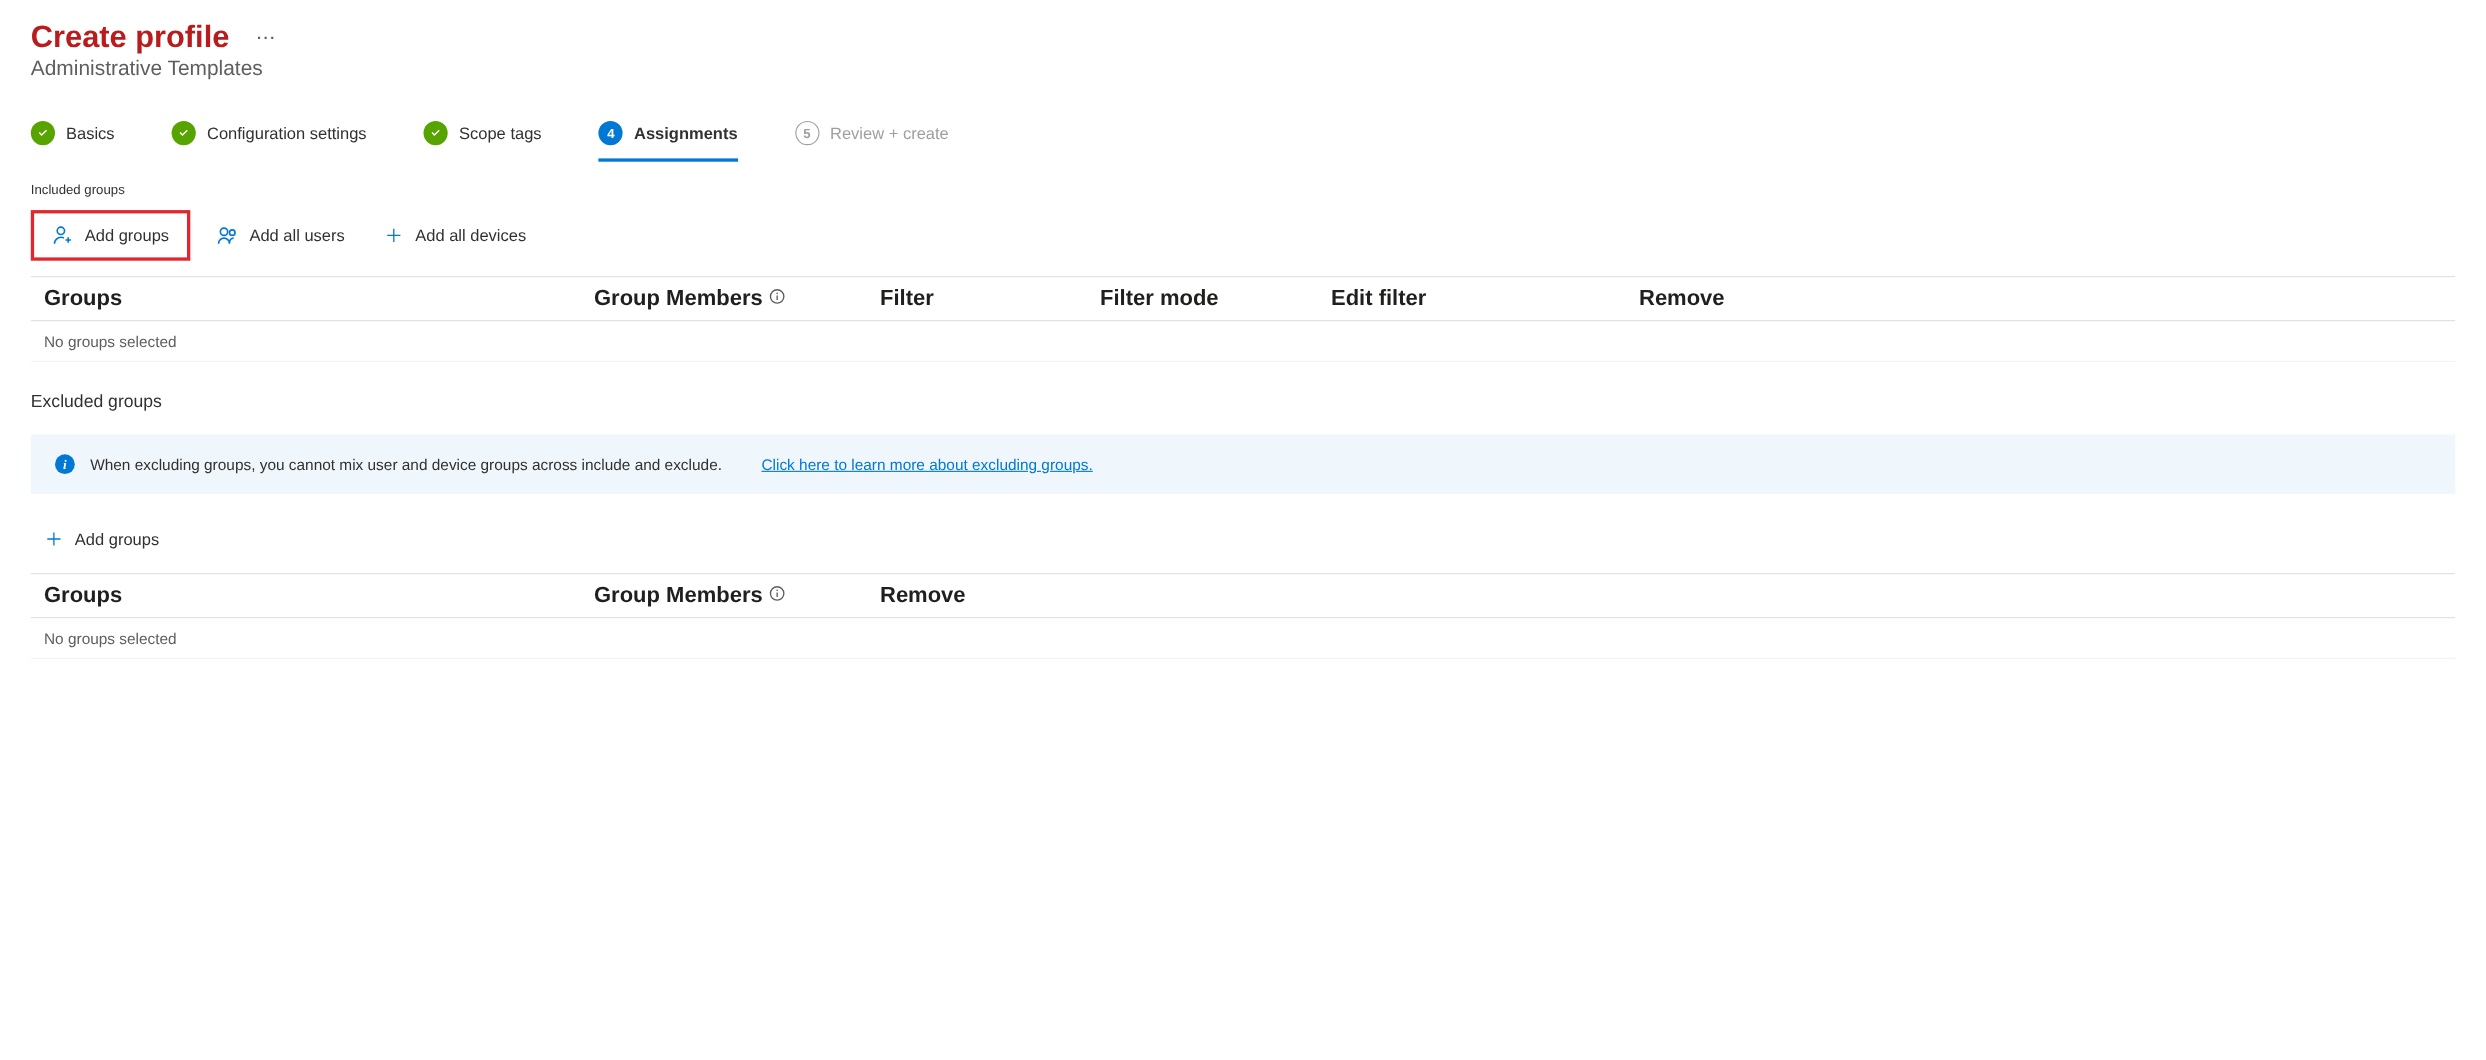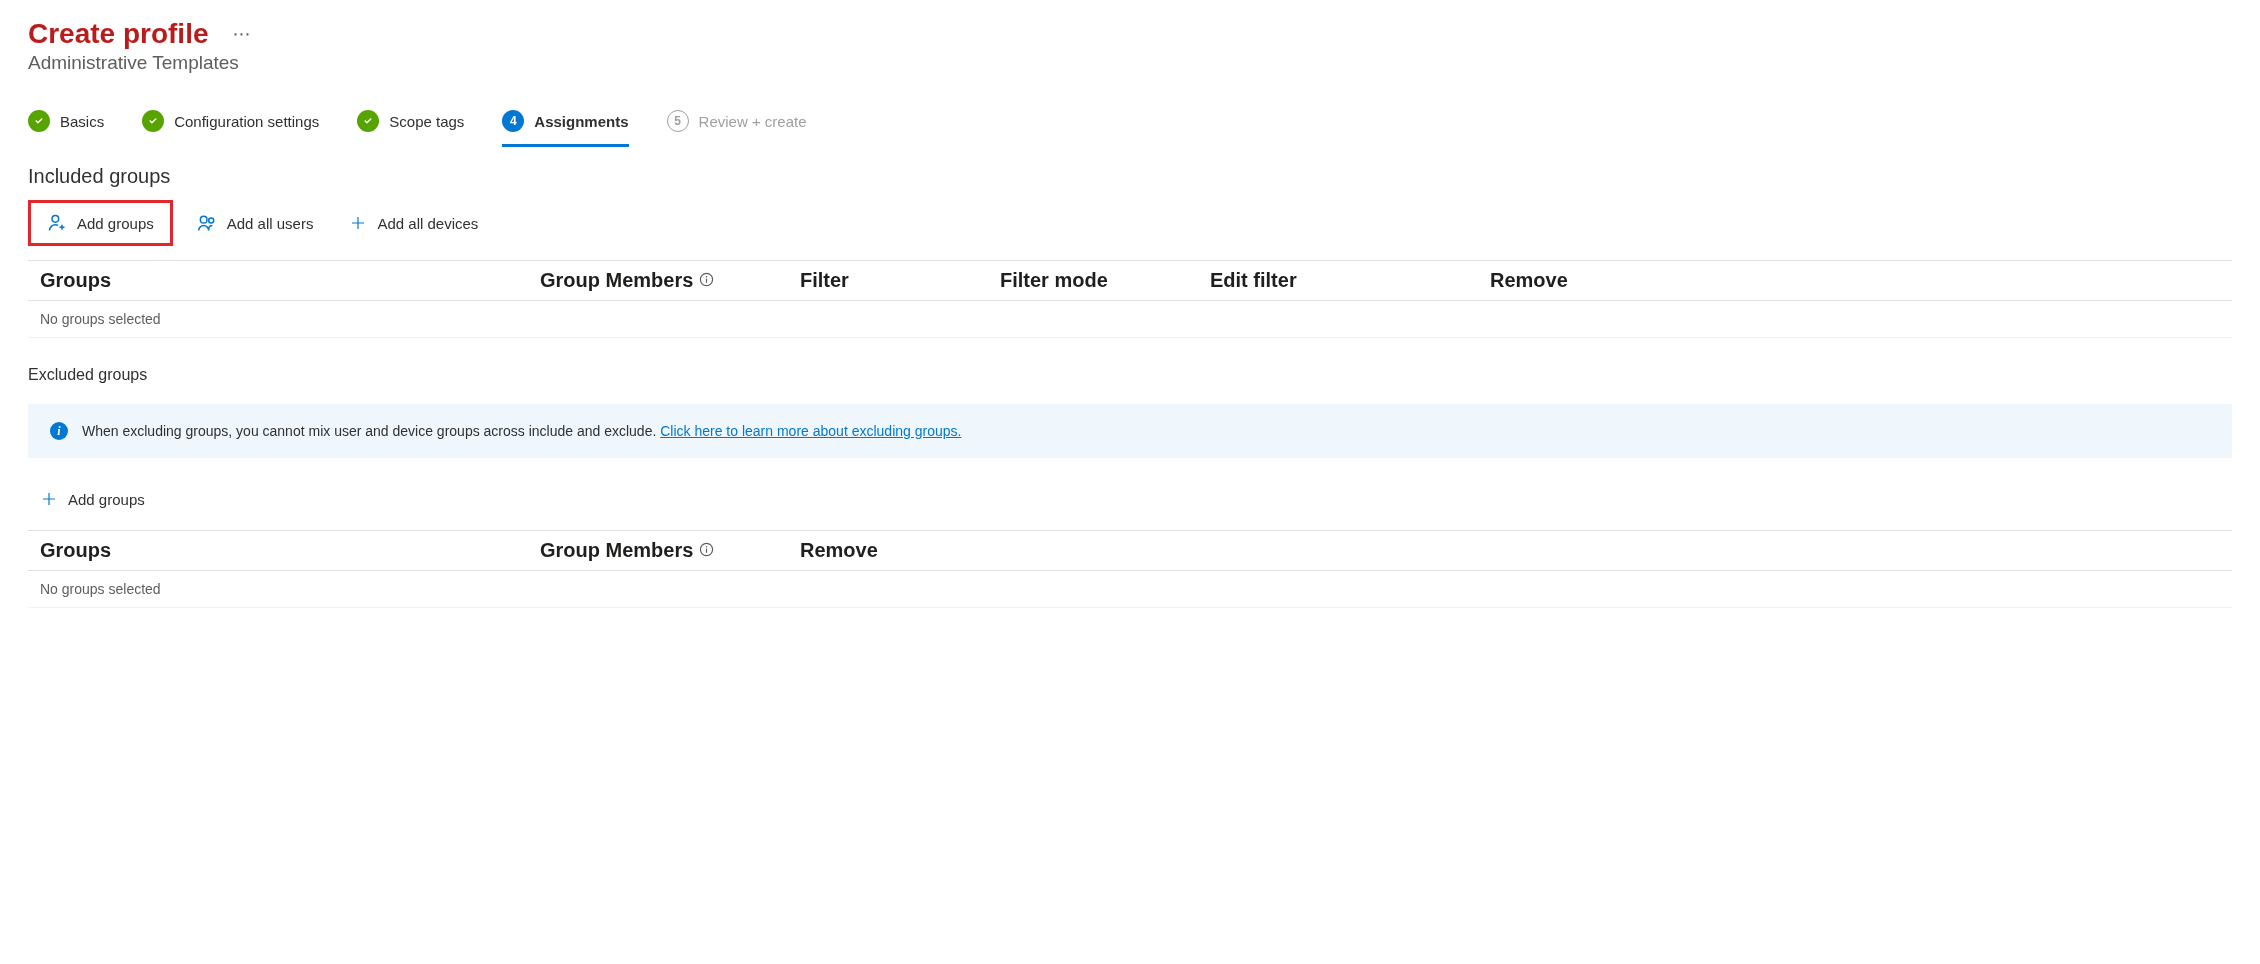--- a/index.html
+++ b/index.html
@@ -7,50 +7,50 @@
       font-family: "Segoe UI", -apple-system, BlinkMacSystemFont, sans-serif;
       background: #ffffff;
       color: #323130;
       padding: 18px 28px;
     }
     .header-row { display: flex; align-items: center; gap: 18px; }
     .page-title { font-size: 28px; font-weight: 600; color: #b91c1c; }
     .more-dots { color: #605e5c; font-size: 18px; letter-spacing: 2px; cursor: pointer; padding: 4px 6px; }
     .subtitle { font-size: 19px; color: #605e5c; margin-top: 2px; margin-bottom: 28px; }
 
-    .tabs { display: flex; gap: 38px; border-bottom: 0; margin-bottom: 18px; }
+    .tabs { display: flex; gap: 52px; border-bottom: 0; margin-bottom: 18px; }
     .tab { display: flex; align-items: center; gap: 10px; padding: 8px 0 12px 0; cursor: pointer; font-size: 15px; color: #323130; border-bottom: 3px solid transparent; }
     .tab.active { border-bottom: 3px solid #0078d4; font-weight: 600; }
     .tab.disabled { color: #a19f9d; cursor: default; }
     .tab .step-icon { width: 22px; height: 22px; border-radius: 50%; display: inline-flex; align-items: center; justify-content: center; font-size: 12px; font-weight: 600; flex-shrink: 0; }
     .step-check { background: #57a300; color: #fff; }
     .step-check svg { width: 12px; height: 12px; fill: #fff; }
     .step-num-active { background: #0078d4; color: #fff; }
     .step-num-disabled { background: #fff; border: 1px solid #a19f9d; color: #a19f9d; }
 
-    .section-title { font-size: 20px; color: #323130; margin: 10px 0 12px 0; }
+    .section-title { font-size: 12px; color: #323130; margin: 10px 0 12px 0; }
 
     .action-row { display: flex; gap: 12px; margin-bottom: 14px; align-items: center; }
     .action-btn { display: inline-flex; align-items: center; gap: 10px; padding: 8px 12px; font-size: 15px; color: #323130; background: transparent; border: none; cursor: pointer; }
     .action-btn .icon { color: #0078d4; display: inline-flex; }
     .action-btn svg { width: 20px; height: 20px; }
     .highlight-box { border: 3px solid #e3262d; padding: 2px 4px; }
 
     .table { width: 100%; }
     .thead { display: grid; grid-template-columns: 500px 260px 200px 210px 280px auto; border-top: 1px solid #e1dfdd; border-bottom: 1px solid #e1dfdd; padding: 8px 12px; font-weight: 600; font-size: 20px; color: #201f1e; }
     .thead.excluded { grid-template-columns: 500px 260px 200px auto; }
     .thead .col { display: flex; align-items: center; gap: 6px; }
     .info-icon svg { width: 15px; height: 15px; stroke: #605e5c; fill: none; }
     .tbody-row { padding: 10px 12px; font-size: 14px; color: #605e5c; border-bottom: 1px solid #f3f2f1; }
 
     .excluded-title { font-size: 16px; color: #323130; margin: 28px 0 20px 0; }
 
     .info-banner { background: #eff6fc; padding: 18px 22px; display: flex; align-items: center; gap: 14px; font-size: 14px; color: #323130; margin-bottom: 24px; }
     .info-banner .banner-icon { width: 18px; height: 18px; background: #0078d4; border-radius: 50%; color: #fff; display: inline-flex; align-items: center; justify-content: center; font-size: 12px; font-weight: 700; font-style: italic; font-family: Georgia, serif; flex-shrink: 0; }
-    .info-banner a { color: #0078d4; text-decoration: underline; }
+    .info-banner a { color: #0078d4; text-decoration: underline; margin-left: 32px; }
 
     .plus-icon svg { width: 18px; height: 18px; stroke: #0078d4; stroke-width: 1.6; fill: none; }
   </style>
 </head>
 <body>
 
 <div class="header-row">
   <h1 class="page-title">Create profile</h1>
   <span class="more-dots">⋯</span>
 </div>

